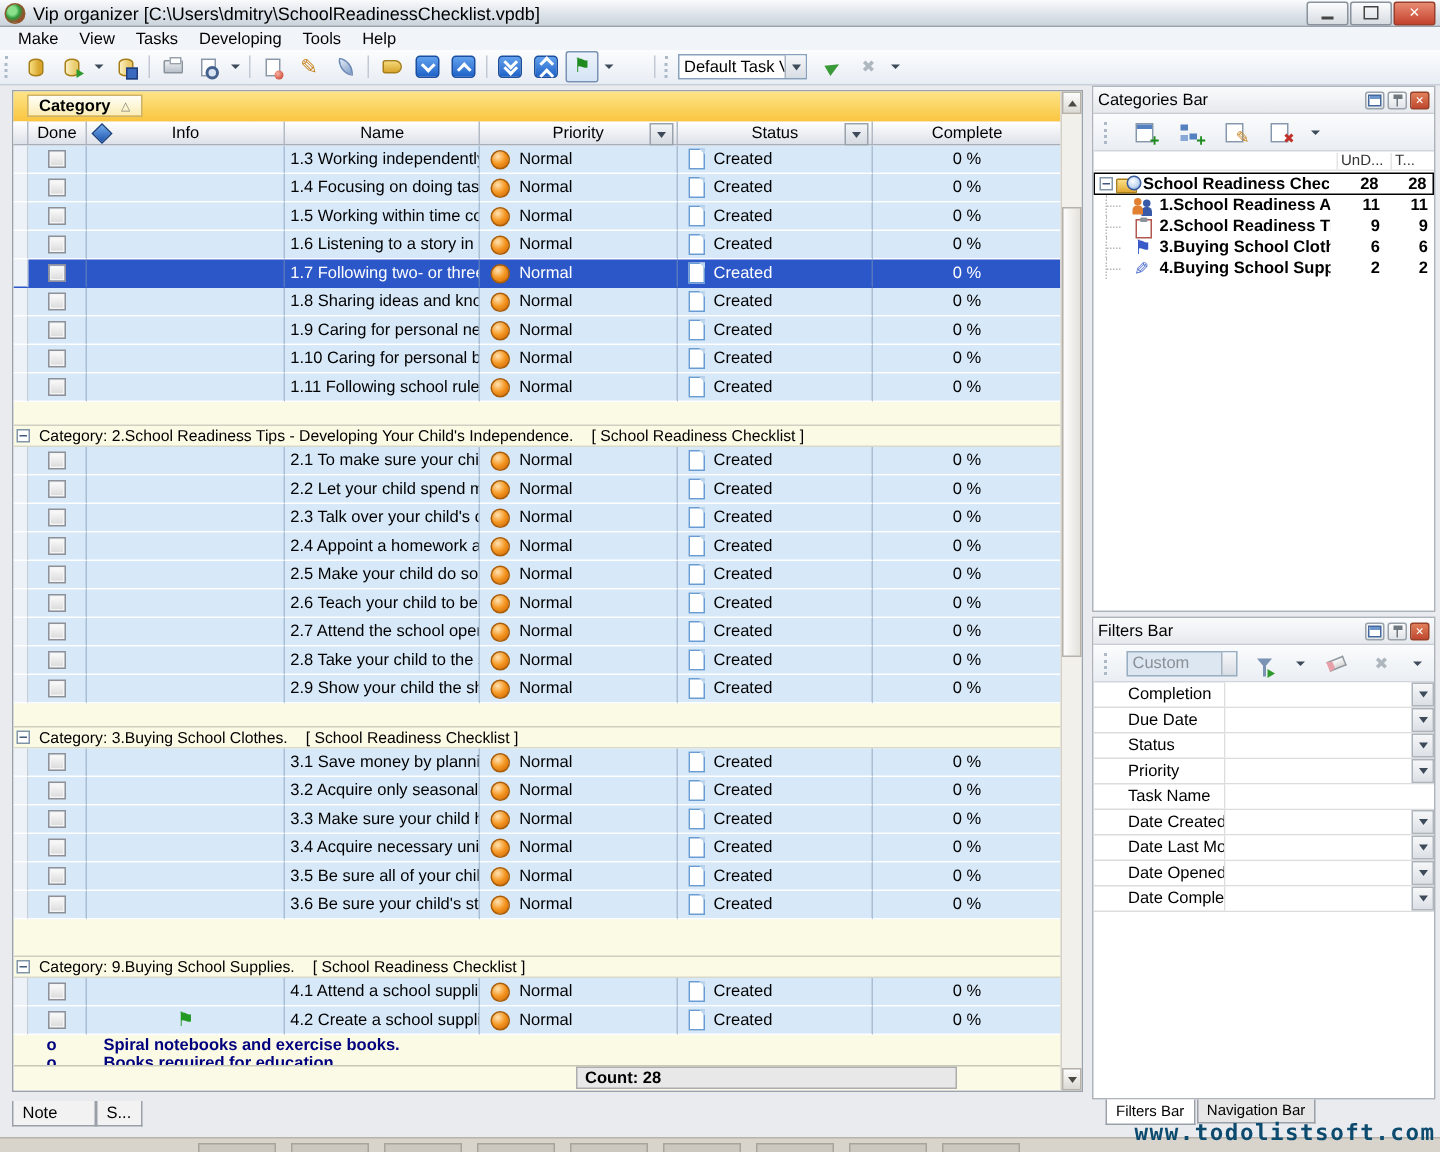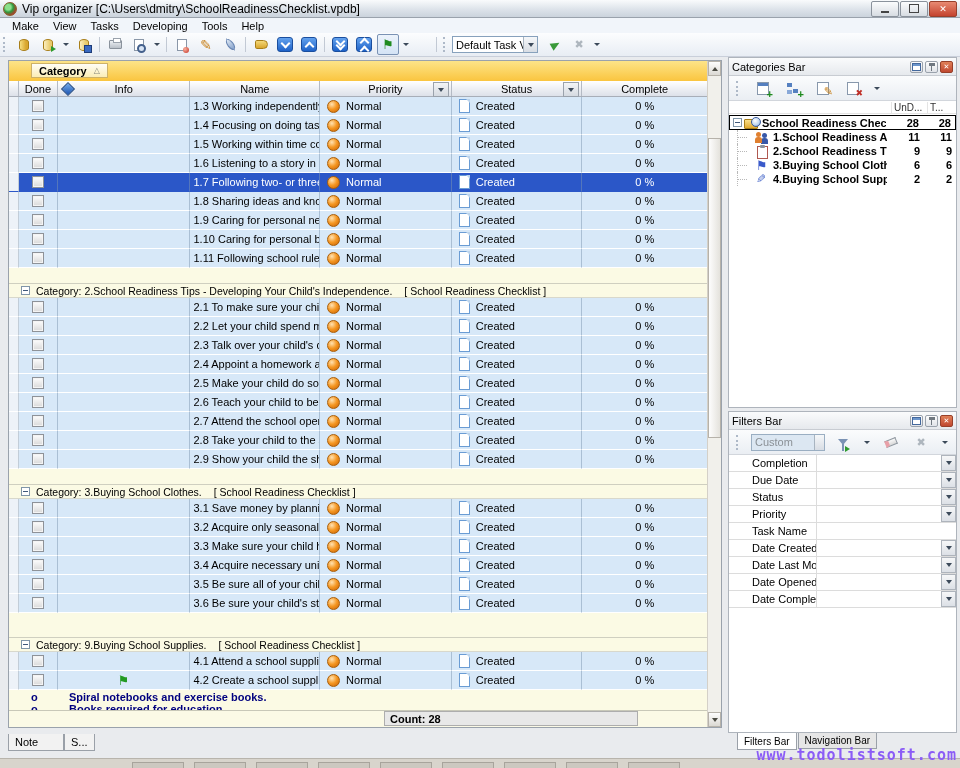--- a/index.html
+++ b/index.html
@@ -70,21 +70,21 @@
     font-size:11px;box-sizing:border-box;}
   .combo .cval{padding:0 3px;white-space:nowrap;overflow:hidden;}
   .combo .dd{width:13px;height:15px;margin-left:auto;background:linear-gradient(#F5F7F9,#D8DDE4);
     border-left:1px solid #A8B4C0;display:flex;align-items:center;justify-content:center;flex:none;}
 
   
   #grid{position:absolute;left:8px;top:60px;width:714px;height:668px;background:#fff;
     border:1px solid #9AA2AC;box-sizing:border-box;}
   .group-band{position:absolute;left:0;top:0;right:14px;height:20px;
     background:linear-gradient(#FDE488,#FAC53F);border-bottom:1px solid #D9A928;}
-  .group-btn{position:absolute;left:22px;top:2px;height:15px;box-sizing:border-box;
+  .group-btn{position:absolute;left:9px;top:2px;height:15px;box-sizing:border-box;
     background:linear-gradient(#FFFEF7,#FBEDB6);border:1px solid #CDB269;
     display:flex;align-items:center;gap:7px;padding:0 7px;font-weight:bold;font-size:11px;}
   .sort-tri{font-family:"DejaVu Sans",sans-serif;font-size:8px;color:#8A8A7A;}
   .colhead{position:absolute;left:0;top:20px;right:14px;height:16px;display:flex;
     background:linear-gradient(#FFFFFF,#DDE1E9);border-bottom:1px solid #A8AEB8;box-sizing:border-box;}
   .hc{border-right:1px solid #B4BAC4;box-sizing:border-box;display:flex;align-items:center;
     justify-content:center;font-weight:normal;font-size:11px;position:relative;}
   .h-ind{width:10px;background:linear-gradient(#FFFFFF,#DDE1E9);}
   .h-done{width:39px;}.h-info{width:133px;}.h-name{width:130px;}
   .h-prio{width:132px;}.h-stat{width:131px;}.h-comp{width:125px;border-right:none;}
@@ -110,21 +110,21 @@
   .trow.selected .c.ind{background:#EDF2F8;}
   .checkbox{width:12px;height:12px;box-sizing:border-box;border:1px solid #8E9298;
     background:linear-gradient(#FDFDFD,#D9D9D9);box-shadow:inset 0 0 0 1px #F4F4F4;}
   .pball{width:11px;height:11px;border-radius:50%;flex:none;
     background:radial-gradient(circle at 35% 30%,#FFE2B2,#F59722 48%,#D4700C 85%);border:1px solid #AA5E08;}
   .picon{width:9px;height:12px;background:#fff;border:1px solid #6A9CD4;flex:none;position:relative;}
   .picon::after{content:"";position:absolute;right:-1px;top:-1px;border-top:4px solid #BCD4EC;
     border-left:4px solid transparent;}
   .flagicon{font-family:"DejaVu Sans",sans-serif;color:#229A22;font-size:13px;line-height:13px;}
   .cband{height:13px;flex:none;background:#FBFAE4;border-top:1px solid #CFCFC0;border-bottom:1px solid #D8D8CC;
-    display:flex;align-items:center;font-size:10.5px;padding-left:12px;overflow:hidden;white-space:nowrap;}
+    display:flex;align-items:center;font-size:10.5px;padding-left:2px;overflow:hidden;white-space:nowrap;}
   .cband .cband-label{margin-left:6px;}
   .cband .cband-suffix{margin-left:12px;}
   .collapse-box{width:9px;height:9px;box-sizing:border-box;border:1px solid #8095A8;background:#fff;
     position:relative;flex:none;}
   .collapse-box::after{content:"";position:absolute;left:1px;right:1px;top:3px;height:1px;background:#40587A;}
   .spacer{flex:none;background:#FBFAE4;}
   .notes{flex:1;background:#FBFAE4;overflow:hidden;padding-top:2px;}
   .nline{display:flex;line-height:11.5px;color:#00007F;font-weight:bold;font-size:11px;}
   .nb{margin-left:22px;width:38px;flex:none;}
   .countbar{height:16px;flex:none;background:#FBFAE6;border-top:1px solid #C8C8B8;position:relative;}
@@ -218,21 +218,21 @@
   .stab{height:16px;box-sizing:border-box;padding:0 6px;border:1px solid #9AA0A8;border-top:none;
     background:#E6E6E6;font-size:10px;display:flex;align-items:center;margin-right:1px;}
   .stab.active{background:#fff;height:17px;}
 
   .note-tabs{position:absolute;left:8px;top:734px;display:flex;}
   .ntab{height:17px;box-sizing:border-box;border:1px solid #9AA0A8;border-top:none;background:#F2F2F2;
     font-size:11px;display:flex;align-items:center;padding:0 6px;}
   .ntab.first{width:56px;}
 
   .watermark{position:absolute;right:3px;top:746px;z-index:60;font-family:"DejaVu Sans Mono",monospace;
-    font-weight:bold;font-size:15px;color:#8b5cf6;letter-spacing:1px;}
+    font-weight:bold;font-size:15px;color:#0c4a6e;letter-spacing:1px;}
 
   .bottom-strip{position:absolute;left:0;right:0;bottom:0;height:9px;background:#D8D4CC;border-top:1px solid #B8B4AC;}
   .stub{position:absolute;bottom:0;height:6px;width:52px;background:#CCC8C0;border:1px solid #A8A49C;border-bottom:none;box-sizing:border-box;}
 </style>
 </head>
 <body>
 
 <div id="app">
 
   <div class="titlebar">

